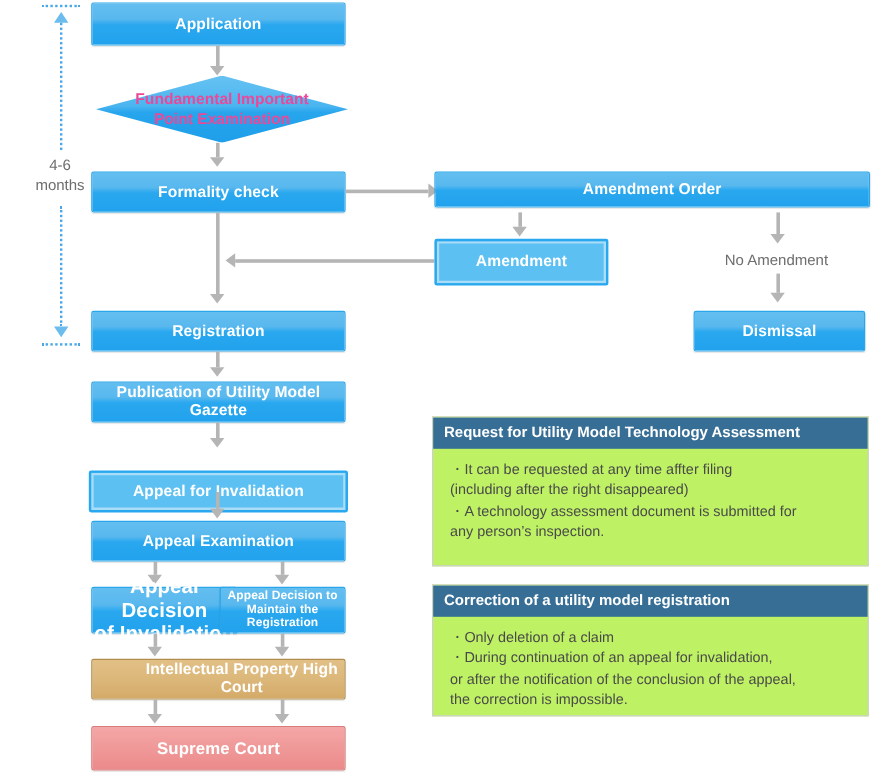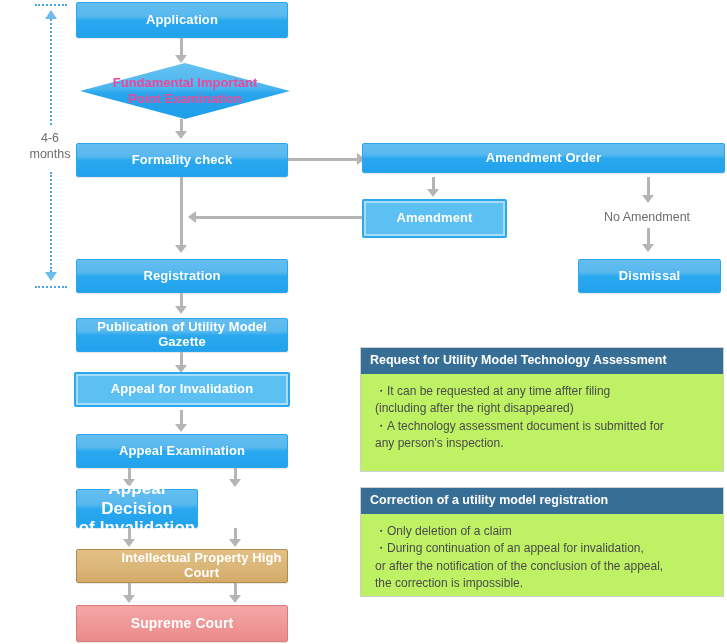--- a/index.html
+++ b/index.html
@@ -231,36 +231,38 @@
   <div class="node box-blue" style="left:76px; top:259px; width:212px; height:34px;">Registration</div>
 
   <div class="conn v-line" style="left:180px; top:293px; height:13px;"></div>
   <div class="arrow-down" style="left:175px; top:306px;"></div>
 
   <div class="node box-blue" style="left:76px; top:318px; width:212px; height:34px;">Publication of Utility Model Gazette</div>
 
   <div class="conn v-line" style="left:180px; top:352px; height:13px;"></div>
   <div class="arrow-down" style="left:175px; top:365px;"></div>
 
-  <div class="node box-outline" style="left:74px; top:372px; width:216px; height:35px;">Appeal for Invalidation</div>
+  <div class="node box-outline" style="left:74px; top:392px; width:216px; height:35px;">Appeal for Invalidation</div>
 
   <div class="conn v-line" style="left:180px; top:410px; height:14px;"></div>
   <div class="arrow-down" style="left:175px; top:424px;"></div>
 
   <div class="node box-blue" style="left:76px; top:434px; width:212px; height:34px;">Appeal Examination</div>
 
   <div class="conn v-line" style="left:128px; top:468px; height:11px;"></div>
   <div class="arrow-down" style="left:123px; top:479px;"></div>
 
   <div class="conn v-line" style="left:234px; top:468px; height:11px;"></div>
   <div class="arrow-down" style="left:229px; top:479px;"></div>
 
   <div class="node box-blue" style="left:76px; top:489px; width:122px; height:39px; font-size:17px; white-space:pre-line;">Appeal Decision
 of Invalidation</div>
 
+  <div class="node box-blue" style="left:183px; top:489px; width:105px; height:39px; font-size:10px; white-space:pre-line;">Appeal Decision to
+Maintain the Registration</div>
 
   <div class="conn v-line" style="left:128px; top:528px; height:11px;"></div>
   <div class="arrow-down" style="left:123px; top:539px;"></div>
 
   <div class="conn v-line" style="left:234px; top:528px; height:11px;"></div>
   <div class="arrow-down" style="left:229px; top:539px;"></div>
 
   <div class="node box-tan" style="left:76px; top:549px; width:212px; height:34px;">Intellectual Property High Court</div>
 
   <div class="conn v-line" style="left:128px; top:583px; height:12px;"></div>

